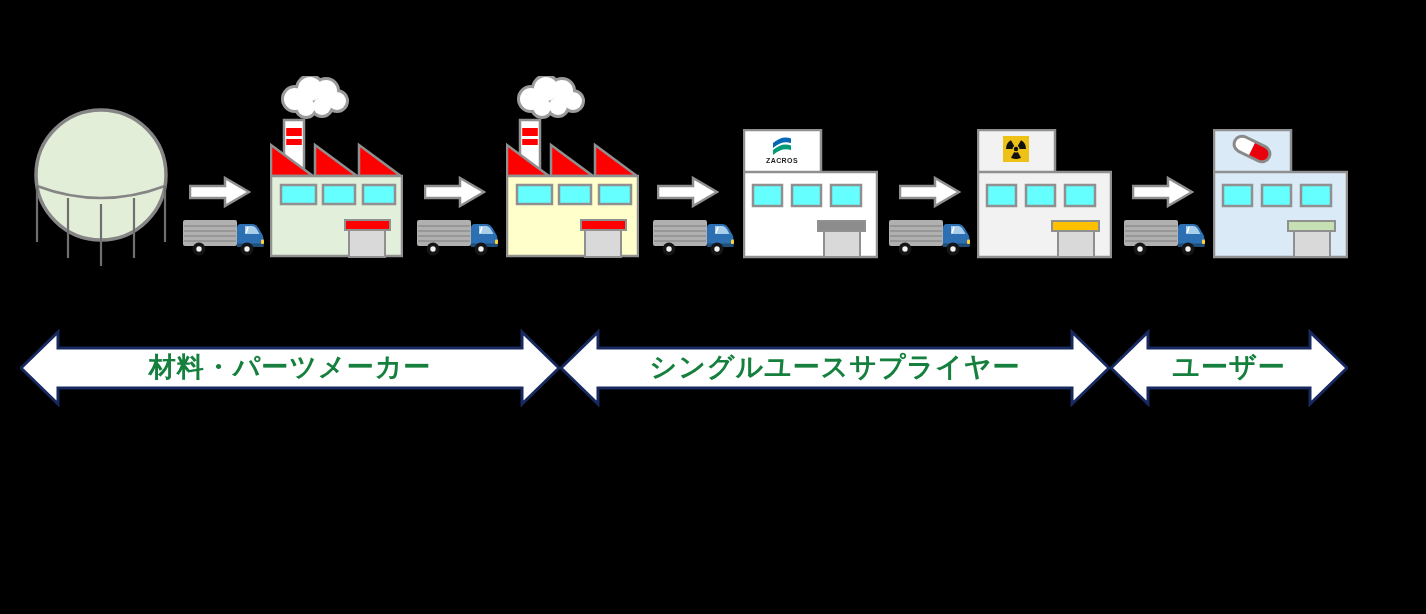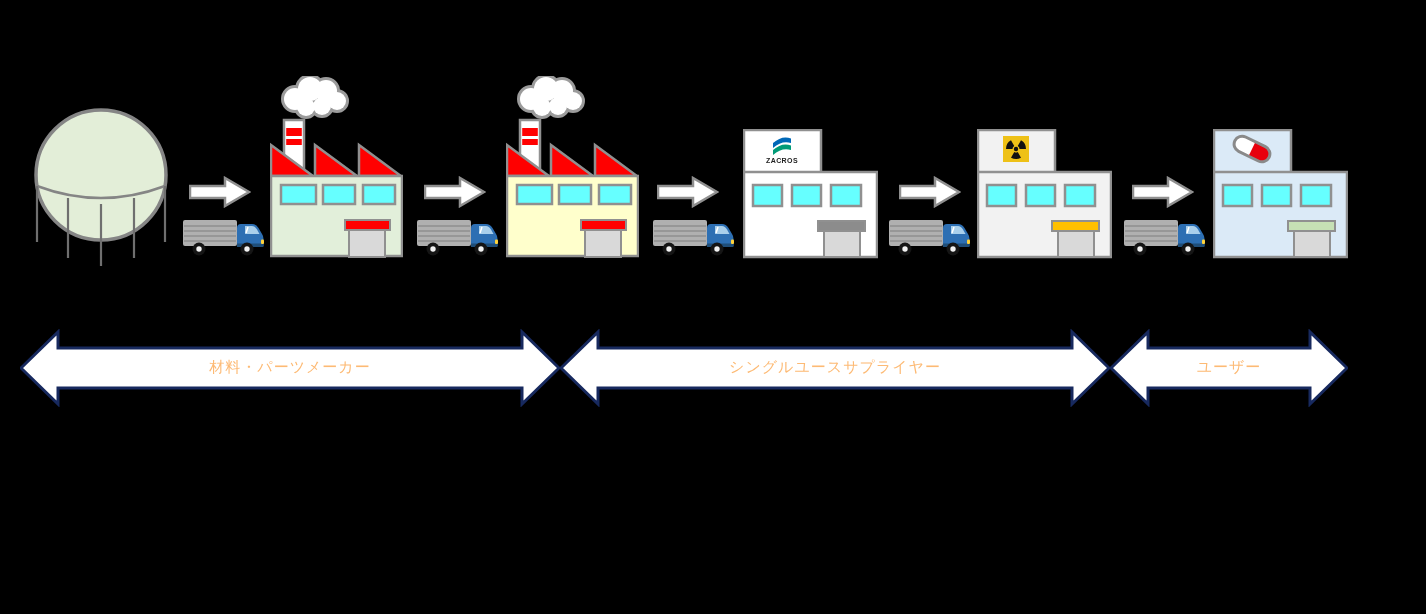--- a/index.html
+++ b/index.html
@@ -2,22 +2,22 @@
 <html><head>
 <meta charset="utf-8">
 <style>
   html,body{margin:0;padding:0;background:#000;}
   .canvas{position:relative;width:1426px;height:614px;background:#000;overflow:hidden;
           font-family:"Liberation Sans","DejaVu Sans",sans-serif;}
   .abs{position:absolute;}
   .span-arrow{position:absolute;top:329px;height:78px;}
   .span-arrow svg{position:absolute;left:0;top:0;}
   .span-label{position:absolute;left:0;top:0;right:0;bottom:0;display:flex;
-              align-items:center;justify-content:center;font-size:15px;color:#fdba74;
-              letter-spacing:1px;padding-bottom:2px;}
+              align-items:center;justify-content:center;font-size:27px;color:#15803d;
+              letter-spacing:1px;padding-bottom:2px;font-weight:bold;}
   .hidden-defs{position:absolute;width:0;height:0;overflow:hidden;}
 </style>
 </head>
 <body>
 
 <div class="canvas">
 
   <svg class="hidden-defs" aria-hidden="true">
     <defs>
       <symbol id="sym-flow-arrow" viewBox="0 0 62 32">

